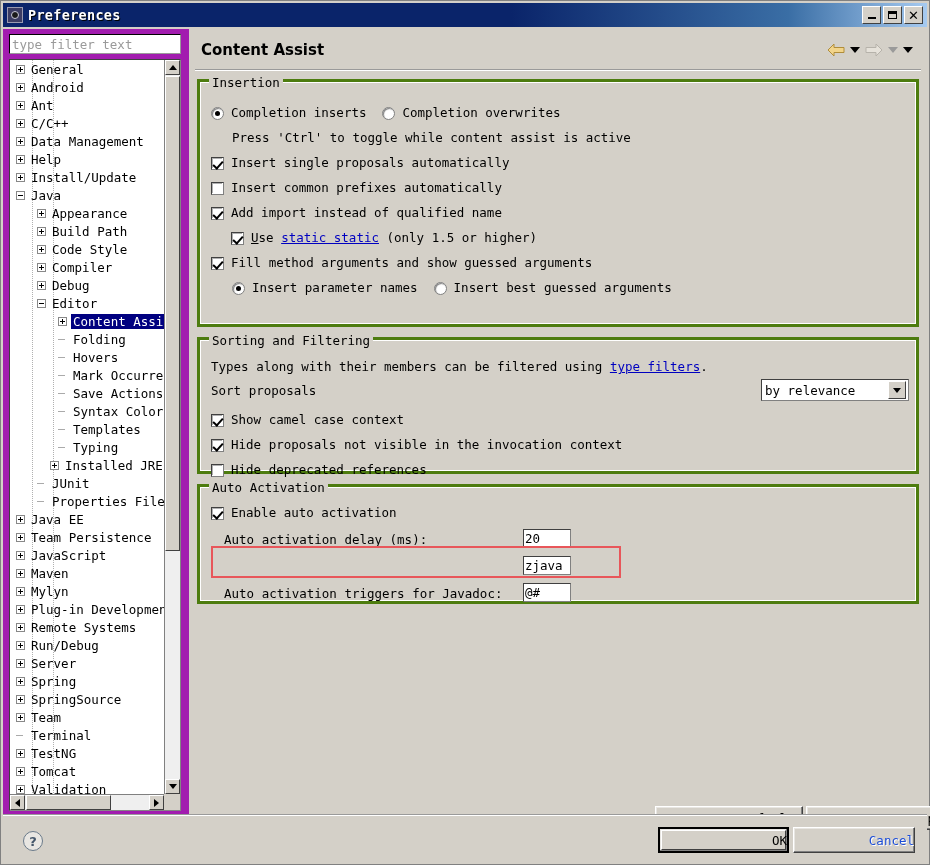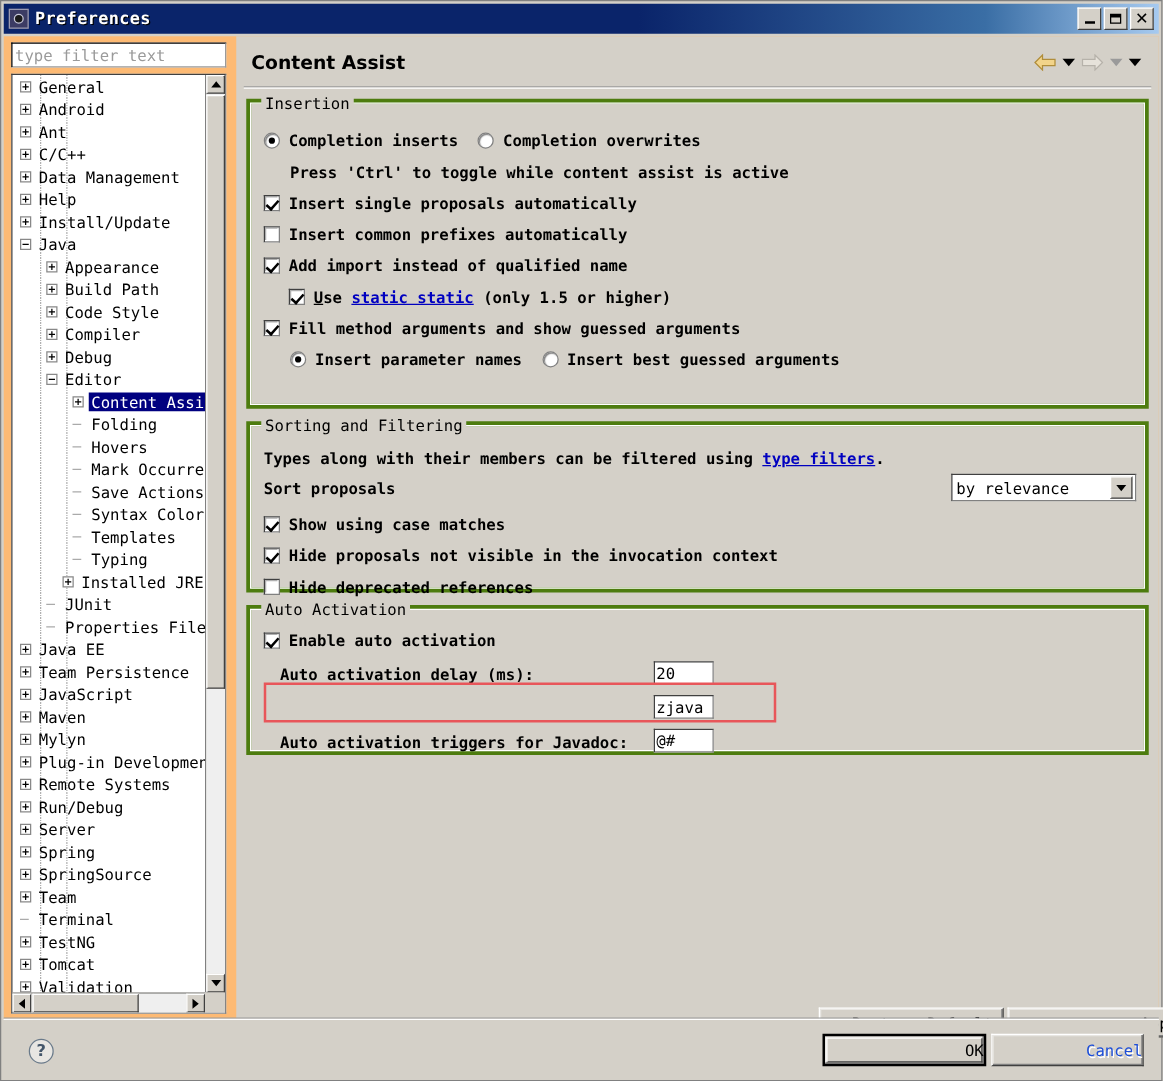--- a/index.html
+++ b/index.html
@@ -52,21 +52,21 @@
     font-family:"DejaVu Sans", sans-serif; font-size:11px; color:#000;
     position:relative;
   }
   .tb-btn .min-glyph { width:8px; height:2px; background:#000; margin-top:6px; }
   .tb-btn .max-glyph { width:9px; height:8px; border:1.5px solid #000; border-top-width:3px; }
   .tb-btn .close-glyph { font-weight:bold; font-size:13px; line-height:1; font-family:"DejaVu Sans", sans-serif;}
 
   
   #body-area {
     position:absolute; left:2px; top:28px; width:924px; height:786px;
-    background:#fdba74;
+    background:#a21caf;
   }
 
   
   #filter-wrap {
     position:absolute; left:6px; top:5px; width:172px; height:20px;
   }
   #filter-input {
     width:100%; height:20px;
     border:1px solid #000; border-right-color:#9a9a9a; border-bottom-color:#9a9a9a;
     background:#fff; color:#999;
@@ -188,21 +188,21 @@
   .groupbox > .gb-inner {
     position:absolute; left:-1px; top:-1px; right:-1px; bottom:-1px;
     border:1px solid #fff; pointer-events:none;
   }
   .gb-title {
     position:absolute; top:-8px; left:8px;
     background:#d4d0c8; padding:0 3px;
     font-family:"DejaVu Sans Mono", monospace; font-size:12.5px; color:#000;
   }
 
-  .row { position:absolute; display:flex; align-items:center; white-space:nowrap;font-weight:bold; }
+  .row { position:absolute; display:flex; align-items:flex-end; white-space:nowrap; }
   .rowtext { font-family:"DejaVu Sans Mono", monospace; font-size:12.5px; color:#000; }
 
   
   .cb {
     width:13px; height:13px; flex:0 0 13px;
     background:#fff;
     border:1px solid #808080;
     border-top-color:#404040; border-left-color:#404040;
     box-shadow: inset -1px -1px 0 #fff, inset 1px 1px 0 #b0b0b0;
     position:relative; margin-right:7px;
@@ -614,21 +614,21 @@
 
         <div class="combo" style="left:560px; top:38px; width:148px;">
           <span class="ctext">by relevance</span>
           <span class="cbtn">
               <span class="arrow-down"></span>
             </span>
         </div>
 
         <div class="row" style="left:10px; top:71px;">
           <span class="cb checked"></span>
-          <span class="rowtext">Show using case matches</span>
+          <span class="rowtext">Show camel case context</span>
         </div>
 
         <div class="row" style="left:10px; top:96px;">
           <span class="cb checked"></span>
           <span class="rowtext">Hide proposals not visible in the invocation context</span>
         </div>
 
         <div class="row" style="left:10px; top:121px;">
           <span class="cb"></span>
           <span class="rowtext">Hide deprecated references</span>

